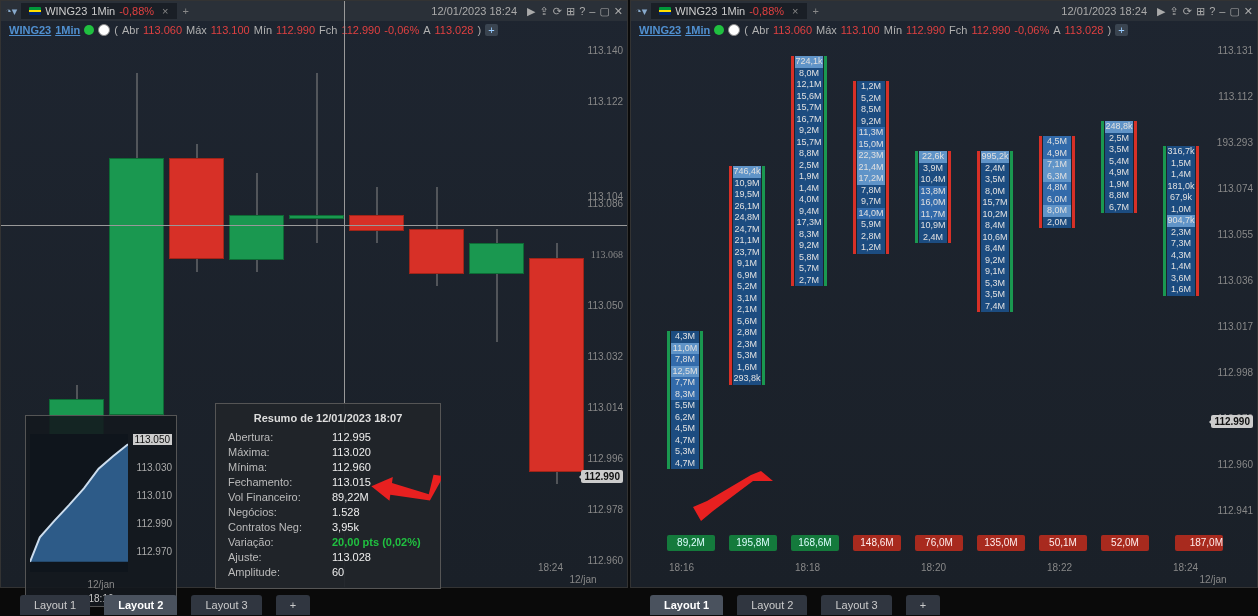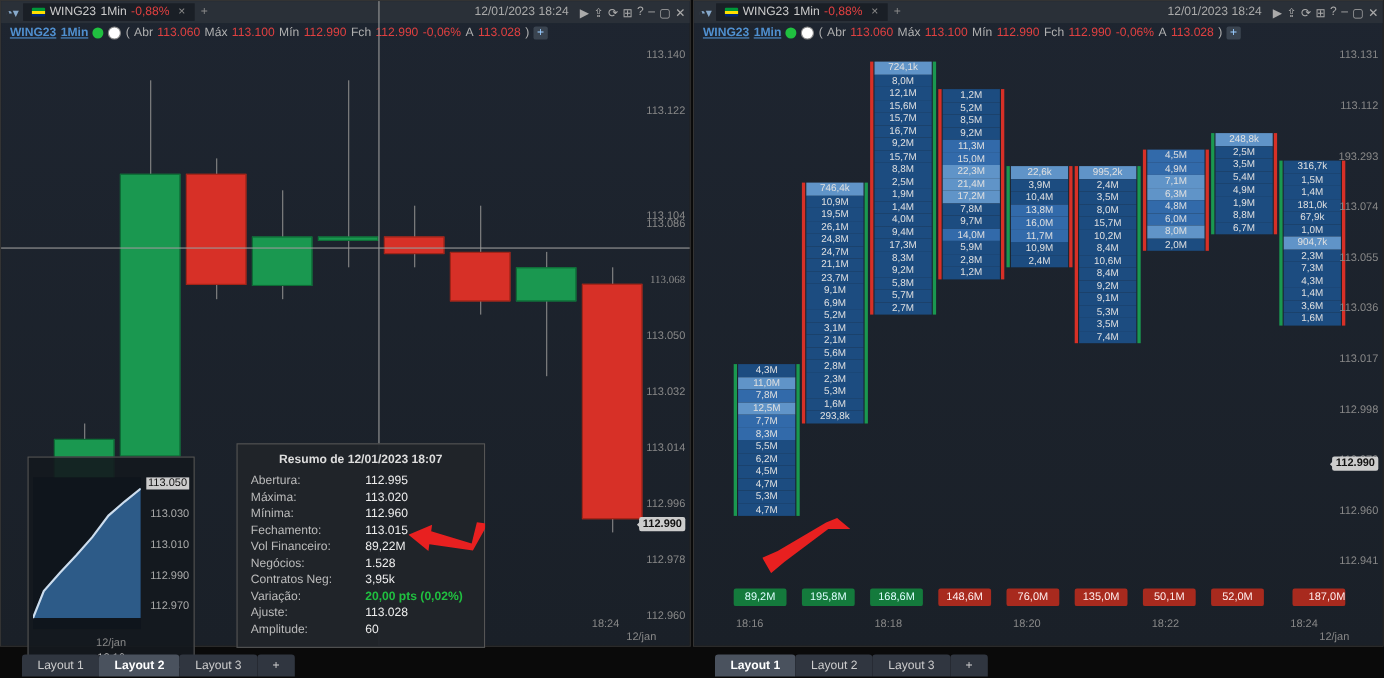--- a/index.html
+++ b/index.html
@@ -39,31 +39,31 @@
 .tooltip-row{display:flex;justify-content:space-between;line-height:15px}
 .tooltip-row .lbl{text-align:left;flex:1;color:#bbb}
 .tooltip-row .val{text-align:left;flex:1;margin-left:8px;color:#eee}
 .mini-chart{position:absolute;left:24px;top:414px;width:150px;height:190px;background:rgba(20,24,30,0.9);border:1px solid #555}
 .mini-ylabel{position:absolute;right:4px;font-size:10px;color:#aaa}
 .mini-ylabel.cur{background:#ccc;color:#111;padding:0 2px}
 .mini-xlabel{position:absolute;bottom:2px;width:100%;text-align:center;font-size:10px}
 .mini-plot{position:absolute;left:4px;top:18px;right:48px;bottom:34px;background:#0f151c}
 .mini-plot svg{width:100%;height:100%}
 .arrow{position:absolute;z-index:60}
-.vcol{position:absolute;width:52px;font-size:9px;text-align:center}
+.vcol{position:absolute;width:28px;font-size:9px;text-align:center}
 .vcell{height:11.5px;line-height:11.5px;margin-bottom:0;color:#e0e0e0;background:#1c4c80}
 .vcell.hot{background:#326aaa}
 .vcell.vhot{background:#6094c8}
 .vbar{position:absolute;top:0;width:3px}
 .vbar.g{background:#1a9850}
 .vbar.r{background:#d73027}
 .totbtn{position:absolute;bottom:36px;height:16px;line-height:16px;width:48px;text-align:center;font-size:10px;border-radius:2px}
 .totbtn.g{background:#147a3c;color:#dff}
 .totbtn.r{background:#a82a1e;color:#fee}
-.layout-tabs{position:absolute;bottom:0;left:16px;height:22px;display:flex;gap:0;align-items:center}
+.layout-tabs{position:absolute;bottom:0;left:16px;height:22px;display:flex;gap:14px;align-items:center}
 .layout-tab{background:#303640;padding:4px 14px;font-size:11px;color:#ccc;border-radius:3px 3px 0 0}
 .layout-tab.active{background:#4a525e;color:#fff;font-weight:bold}
 .clock-icn{color:#8ac}
 </style>
 </head>
 <body>
 
 <div class="panel panel-left">
   <div class="titlebar">
     <span class="clock-icn">◔▾</span>

